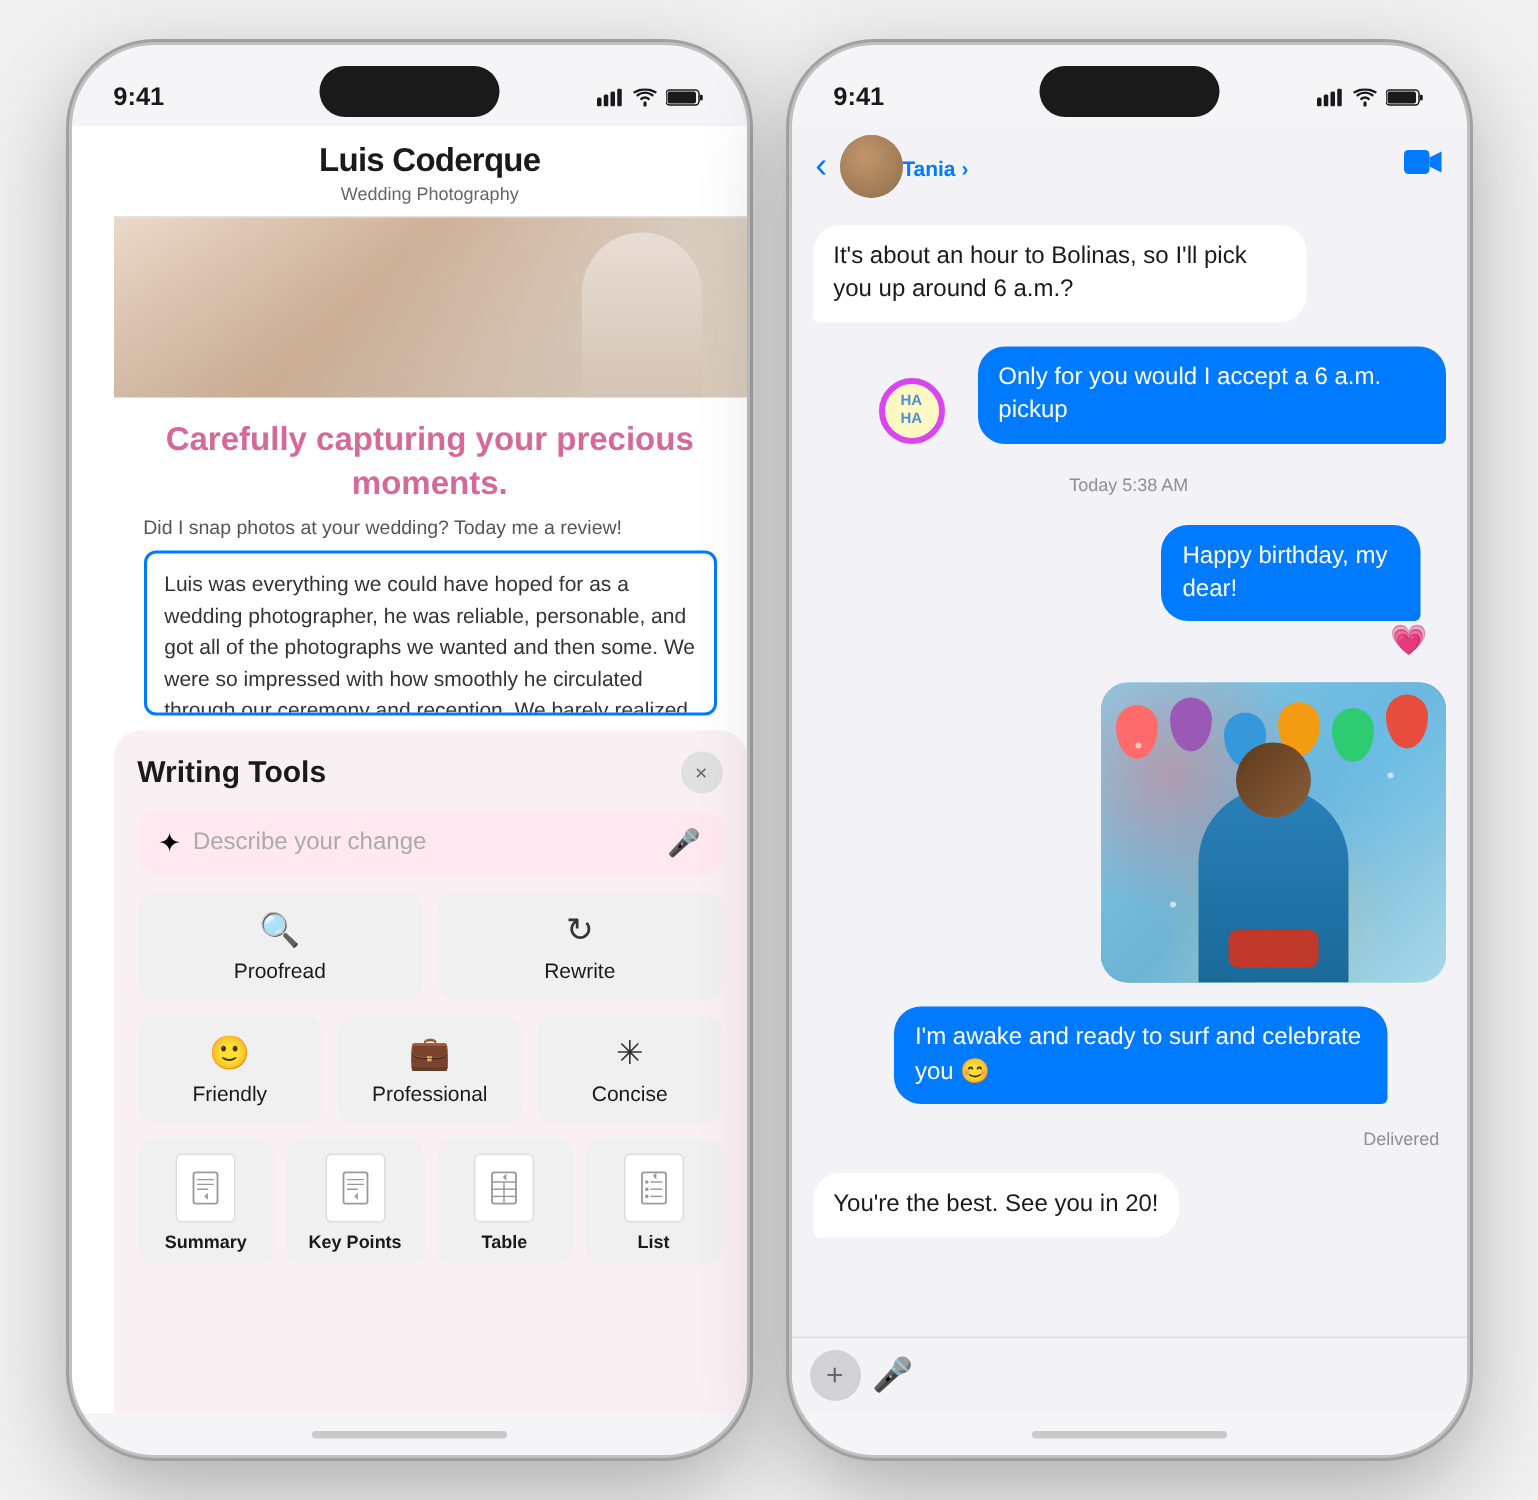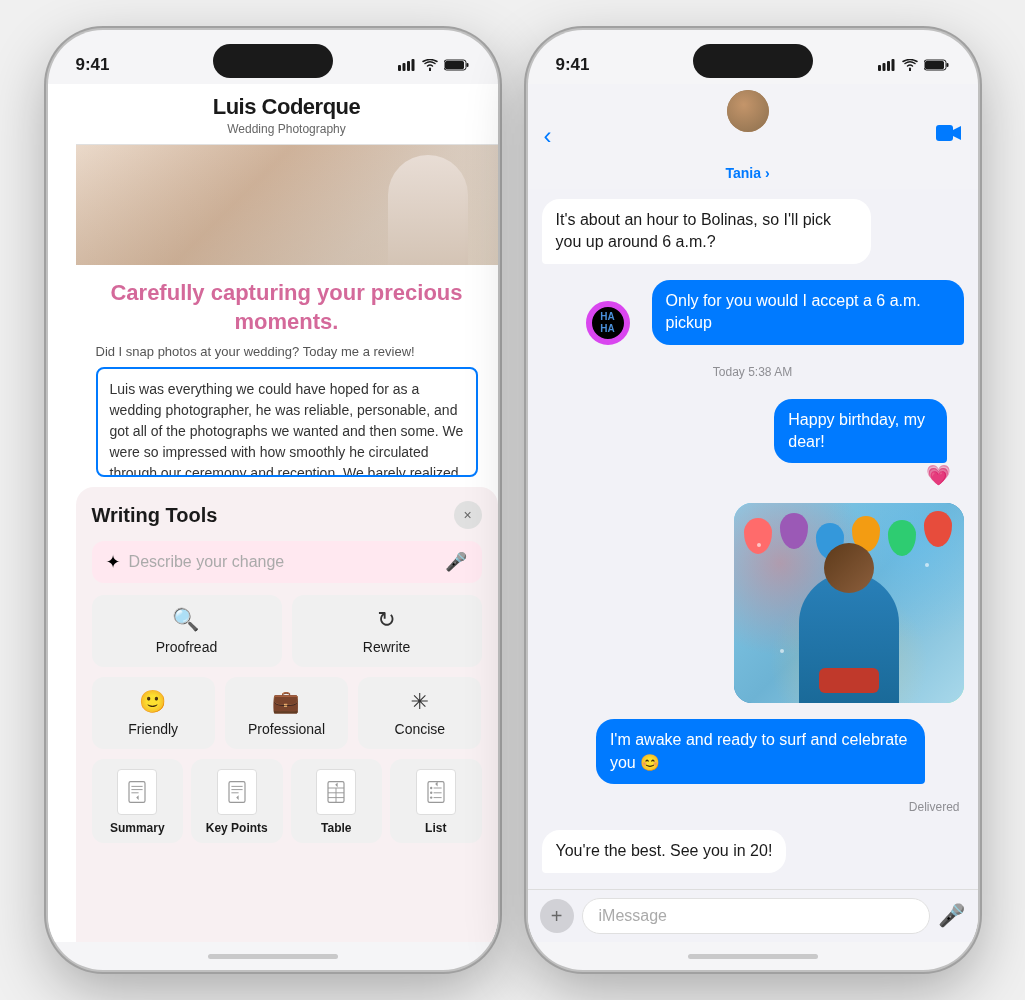--- a/index.html
+++ b/index.html
@@ -276,23 +276,22 @@
     }
     .nav-back {
       color: #007aff;
       font-size: 24px;
       cursor: pointer;
       padding-right: 8px;
     }
     .nav-center {
       flex: 1;
       display: flex;
-      flex-direction: column;
-      align-items: center;
-      gap: 31px;
+      flex-direction: row;
+      align-items: center;
     }
     .contact-avatar {
       width: 42px;
       height: 42px;
       border-radius: 50%;
       background: linear-gradient(135deg, #8B6F4E, #C4956A);
       overflow: hidden;
       position: relative;
     }
     .contact-name {
@@ -344,31 +343,31 @@
     .msg-row.sent {
       justify-content: center;
     }
     .msg-row.received {
       justify-content: flex-start;
     }
 
     .sticker-haha {
       width: 44px;
       height: 44px;
-      background: #000000;
+      background: #fef9c3;
       border-radius: 50%;
       display: flex;
       align-items: center;
       justify-content: center;
       font-size: 10px;
       font-weight: 700;
       color: #4a90d9;
       line-height: 1.2;
       text-align: left;
-      border: 6px solid #d946ef;
+      border: 4px solid #d946ef;
     }
 
     .timestamp {
       text-align: center;
       font-size: 12px;
       color: #8e8e93;
       margin: 4px 0;
     }
 
     .heart-reaction {
@@ -759,21 +758,20 @@
 
       <div class="msg-row received">
         <div class="msg-bubble msg-received">
           <span>You're the best. See you in 20!</span>
         </div>
       </div>
     </div>
 
     <div class="messages-input-bar">
       <div class="input-plus">+</div>
-      <div class="input-field">iMessage</div>
       <div class="input-mic">🎤</div>
     </div>
   </div>
 
   <div class="home-indicator">
     <div class="home-bar"></div>
   </div>
 </div>
 
 </body></html>

